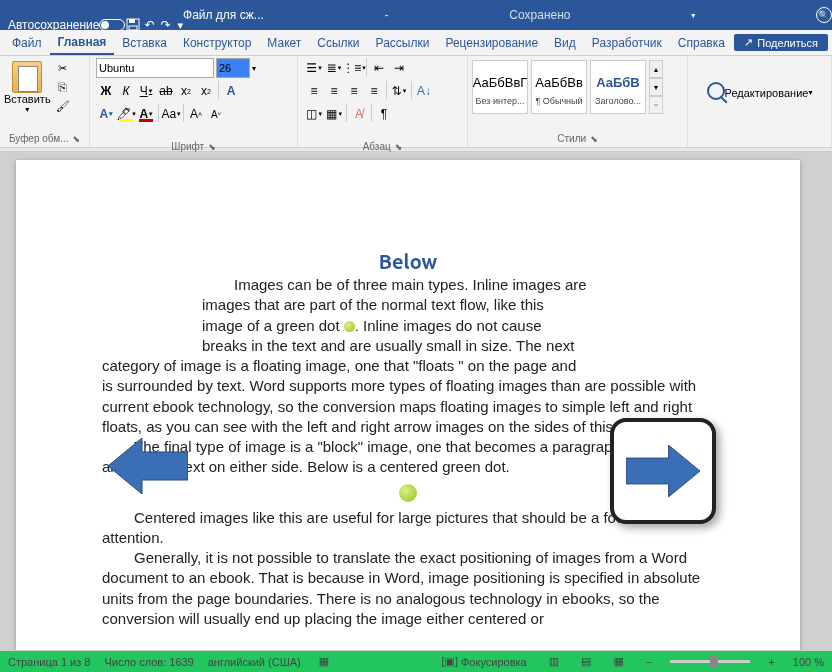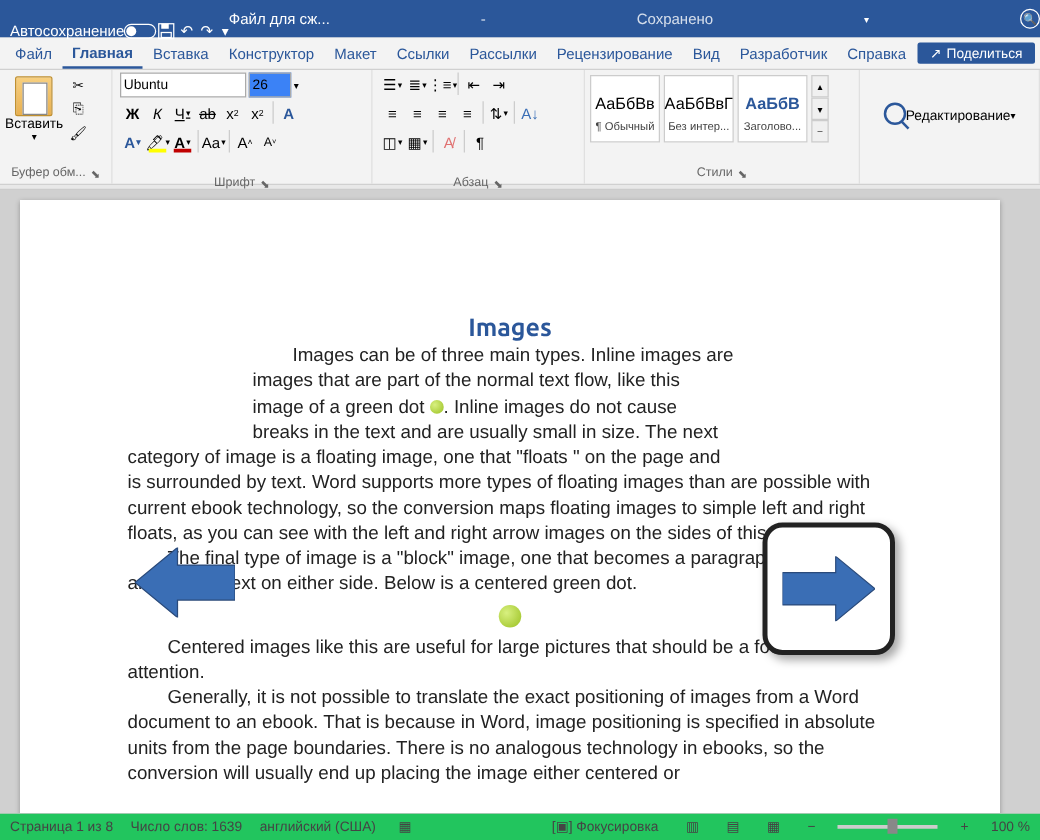--- a/index.html
+++ b/index.html
@@ -22,21 +22,21 @@
 .ribbon { height: 92px; background: #f3f3f3; display: flex; border-bottom: 1px solid #d0d0d0; }
 .rgroup { border-right: 1px solid #e0e0e0; padding: 2px 4px; display: flex; flex-direction: column; }
 .rgroup-body { flex: 1; display: flex; align-items: center; gap: 2px; }
 .rgroup-label { font-size: 10px; color: #666; text-align: center; padding: 1px 0; display: flex; justify-content: center; align-items: center; gap: 2px; margin-top: 16px; }
 .paste-col { display: flex; flex-direction: column; align-items: center; }
 .paste-icon { width: 30px; height: 32px; background: linear-gradient(#f8d080, #e8b050); border: 1px solid #c09030; border-radius: 2px; position: relative; }
 .paste-icon::after { content: ''; position: absolute; top: 4px; left: 5px; width: 18px; height: 24px; background: white; border: 1px solid #888; }
 .small-col { display: flex; flex-direction: column; gap: 1px; }
 .sm-btn { width: 20px; height: 18px; font-size: 11px; display: flex; align-items: center; justify-content: center; border: 1px solid transparent; cursor: pointer; }
 .font-row { display: flex; gap: 2px; align-items: center; }
-.font-select { width: 101px; height: 20px; border: 1px solid #aaa; background: white; font-size: 11px; padding: 0 2px; }
+.font-select { width: 118px; height: 20px; border: 1px solid #aaa; background: white; font-size: 11px; padding: 0 2px; }
 .size-select { width: 34px; height: 20px; border: 1px solid #aaa; background: #3b82f6; font-size: 11px; padding: 0 2px; }
 .font-col { display: flex; flex-direction: column; gap: 3px; padding: 0 2px; }
 .font-btns { display: flex; gap: 0; }
 .fb { width: 20px; height: 20px; font-size: 12px; display: flex; align-items: center; justify-content: center; border: 1px solid transparent; cursor: pointer; }
 .fb.bold { font-weight: bold; }
 .fb.italic { font-style: italic; }
 .fb.under { text-decoration: underline; }
 .color-a { position: relative; }
 .color-bar { position: absolute; bottom: 1px; left: 2px; width: 14px; height: 3px; }
 .para-col { display: flex; flex-direction: column; gap: 3px; padding: 0 2px; }
@@ -212,26 +212,26 @@
     </div>
     <div class="rgroup-label">
         <span>Абзац</span>
         <span class="dlg-launcher">⬊</span>
       </div>
   </div>
 
   <div class="rgroup" style="width:220px;">
     <div class="rgroup-body styles-body">
       <div class="style-box">
+        <div class="style-sample">АаБбВвГ</div>
+        <div class="style-name">Без интер...</div>
+      </div>
+      <div class="style-box">
         <div class="style-sample">АаБбВв</div>
         <div class="style-name">¶ Обычный</div>
-      </div>
-      <div class="style-box">
-        <div class="style-sample">АаБбВвГ</div>
-        <div class="style-name">Без интер...</div>
       </div>
       <div class="style-box">
         <div class="style-sample" style="color:#2b579a;font-weight:bold;">АаБбВ</div>
         <div class="style-name">Заголово...</div>
       </div>
       <div class="style-nav">
         <div class="style-nav-btn">▴</div>
         <div class="style-nav-btn">▾</div>
         <div class="style-nav-btn">⎯</div>
       </div>
@@ -261,21 +261,21 @@
     <div class="arrow-left">
       <svg width="80" height="56" viewBox="0 0 80 56">
           <polygon class="arrow-svg-l" points="0,28 34,0 34,14 80,14 80,42 34,42 34,56"></polygon>
         </svg>
     </div>
     <div class="arrow-right">
       <svg width="74" height="52" viewBox="0 0 80 56">
           <polygon class="arrow-svg-r" points="80,28 46,0 46,14 0,14 0,42 46,42 46,56"></polygon>
         </svg>
     </div>
-    <div class="doc-title">Images</div>
+    <div class="doc-title">Below</div>
     <div class="doc-body float-wrap">
       <div class="float-left-space"></div>
       <div class="float-right-space"></div>
       <p class="para indent"><span>Images can be of three main types. Inline images are images that are part of the normal text flow, like this image of a green dot </span><span class="green-dot"></span><span>. Inline images do not cause breaks in the text and are usually small in size. </span><span>The next category of image is a floating image, one that "floats " on the page and is surrounded by text. Word supports more types of floating images than are possible with current ebook technology, so the conversion maps floating images to simple left and right floats, as you can see with the left and right arrow images on the sides of this paragraph.</span></p>
     </div>
     <div class="doc-body">
       <p class="para indent">The final type of image is a "block" image, one that becomes a paragraph on its own and has no text on either side. Below is a centered green dot.</p>
       <span class="green-dot green-dot-big"></span>
       <p class="para indent">Centered images like this are useful for large pictures that should be a focus of attention.</p>
       <p class="para indent">Generally, it is not possible to translate the exact positioning of images from a Word document to an ebook. That is because in Word, image positioning is specified in absolute units from the page boundaries.  There is no analogous technology in ebooks, so the conversion will usually end up placing the image either centered or</p>

